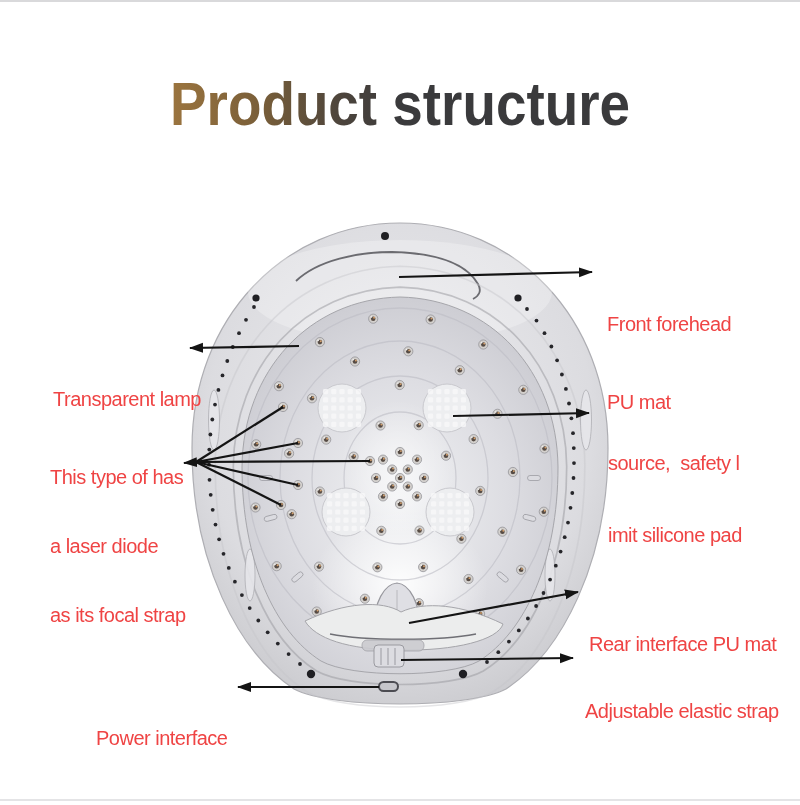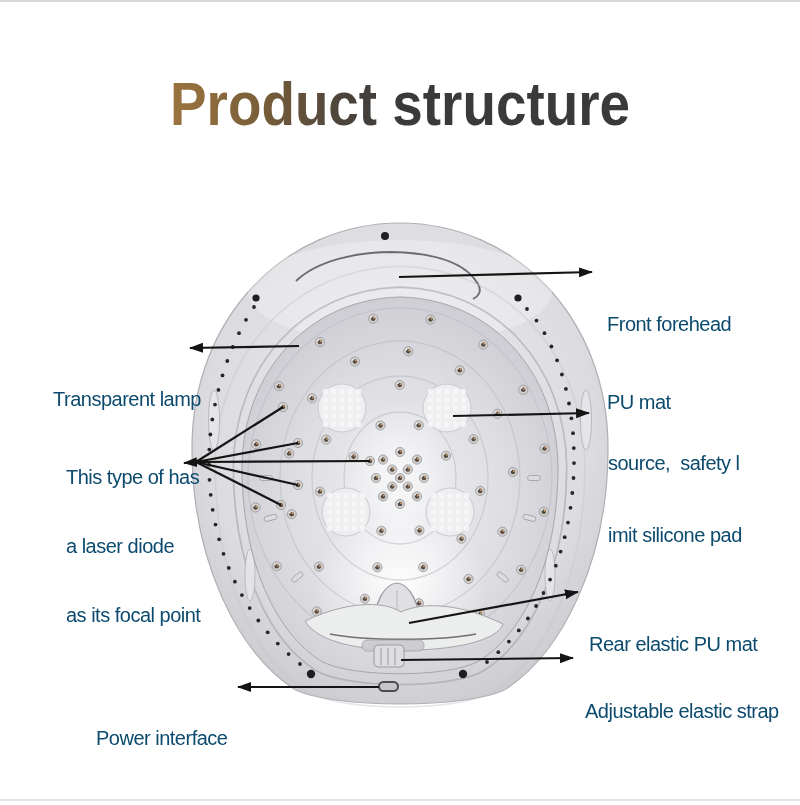--- a/index.html
+++ b/index.html
@@ -1,19 +1,19 @@
 <!DOCTYPE html>
 <html><head>
 <meta charset="utf-8">
 <style>
   html,body{margin:0;padding:0;background:#fff;}
   .page{position:relative;width:800px;height:805px;background:#ffffff;overflow:hidden;
         font-family:"Liberation Sans","DejaVu Sans",sans-serif;}
   .scene{position:absolute;left:0;top:0;}
-  .lbl{position:absolute;font-size:20px;letter-spacing:-0.5px;color:#0c4a6e;white-space:pre;}
+  .lbl{position:absolute;font-size:20px;letter-spacing:-0.5px;color:#ef4444;white-space:pre;}
   .edge{position:absolute;left:0;width:800px;}
   .edge.top{top:0;height:2px;background:#cfcfd2;opacity:.8;}
   .edge.bottom{top:799px;height:2px;background:#e4e4e6;}
 </style>
 </head>
 <body>
 
 <div class="page">
 
   <div class="edge top"></div>
@@ -662,33 +662,33 @@
 
   <div class="lbl" style="left:607px;top:259px;line-height:26px">
     <div>Front forehead</div>
     <div>PU mat</div>
   </div>
 
   <div class="lbl" style="left:53px;top:334px;line-height:26px">
     <div>Transparent lamp</div>
   </div>
 
-  <div class="lbl" style="left:66px;top:420px;line-height:23px">
+  <div class="lbl" style="left:50px;top:420px;line-height:23px">
     <div>This type of has</div>
     <div>a laser diode</div>
-    <div>as its focal point</div>
+    <div>as its focal strap</div>
   </div>
 
   <div class="lbl" style="left:608px;top:403px;line-height:24px">
     <div>source,  safety l</div>
     <div>imit silicone pad</div>
   </div>
 
   <div class="lbl" style="left:589px;top:579px;line-height:26px">
-    <div>Rear elastic PU mat</div>
+    <div>Rear interface PU mat</div>
   </div>
 
   <div class="lbl" style="left:585px;top:646px;line-height:26px">
     <div>Adjustable elastic strap</div>
   </div>
 
   <div class="lbl" style="left:96px;top:673px;line-height:26px">
     <div>Power interface</div>
   </div>
 

